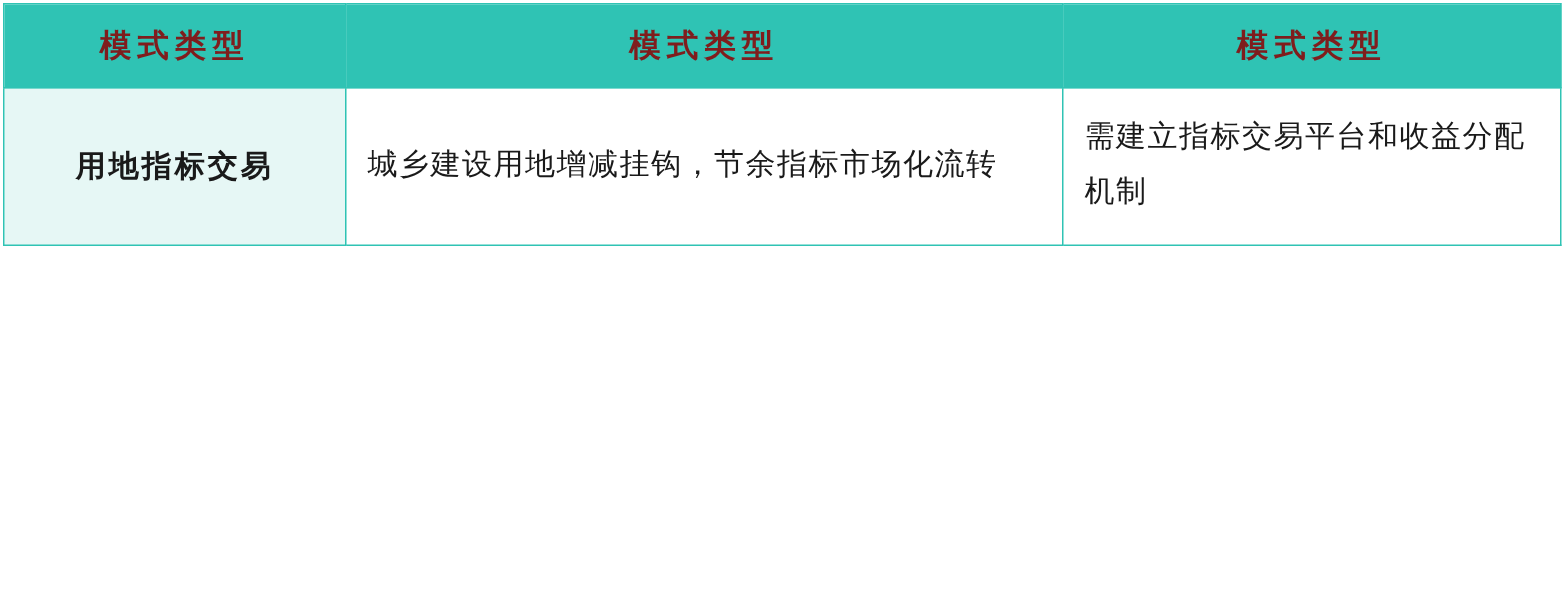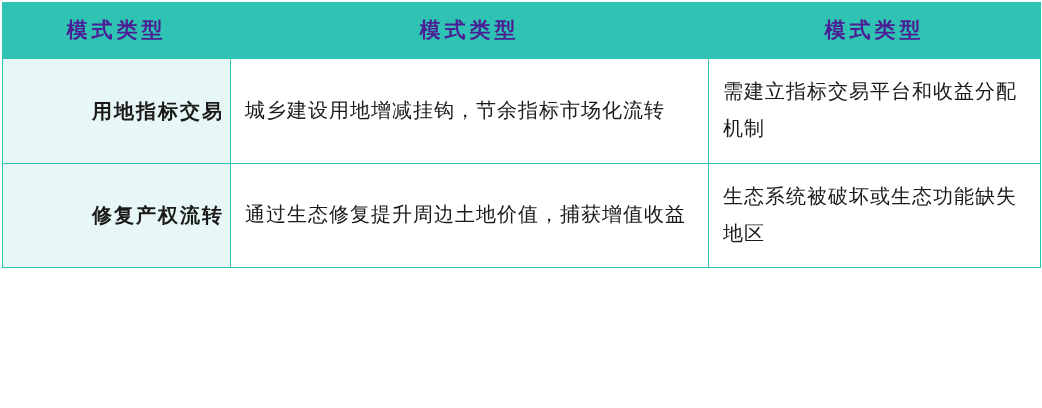--- a/index.html
+++ b/index.html
@@ -23,42 +23,42 @@
     width: 1038px;
     margin: 2px 2px 0 2px;
     table-layout: fixed;
   }
   table.mode-table col.c1 { width: 228px; }
   table.mode-table col.c2 { width: 478px; }
   table.mode-table col.c3 { width: 332px; }
 
   thead th {
     background: #2fc3b4;
-    color: #4c1d95;
+    color: #7f1d1d;
     font-size: 21px;
     font-weight: bold;
     letter-spacing: 4px;
     text-align: center;
     padding: 13px 4px 14px 4px;
     border: 1px solid #2fc3b4;
     box-sizing: border-box;
   }
   thead th.first { border-left: 1px solid #2fc3b4; }
 
   tbody td {
     border: 1px solid #2fc3b4;
     box-sizing: border-box;
     vertical-align: middle;
     font-size: 20px;
     color: #1a1a1a;
     line-height: 1.85;
   }
   tbody td.label-cell {
     background: #e6f7f5;
-    text-align: right;
+    text-align: center;
     font-weight: bold;
     letter-spacing: 2px;
     padding: 8px 6px;
   }
   tbody td.body-cell {
     background: #ffffff;
     text-align: left;
     padding: 10px 14px 12px 14px;
     letter-spacing: 1px;
   }
@@ -82,20 +82,15 @@
         <th>模式类型</th>
         <th>模式类型</th>
       </tr>
     </thead>
     <tbody>
       <tr class="r1">
         <td class="label-cell">用地指标交易</td>
         <td class="body-cell">城乡建设用地增减挂钩，节余指标市场化流转</td>
         <td class="body-cell">需建立指标交易平台和收益分配机制</td>
       </tr>
-      <tr class="r3">
-        <td class="label-cell">修复产权流转</td>
-        <td class="body-cell">通过生态修复提升周边土地价值，捕获增值收益</td>
-        <td class="body-cell">生态系统被破坏或生态功能缺失地区</td>
-      </tr>
     </tbody>
   </table>
 </div>
 
 </body></html>

